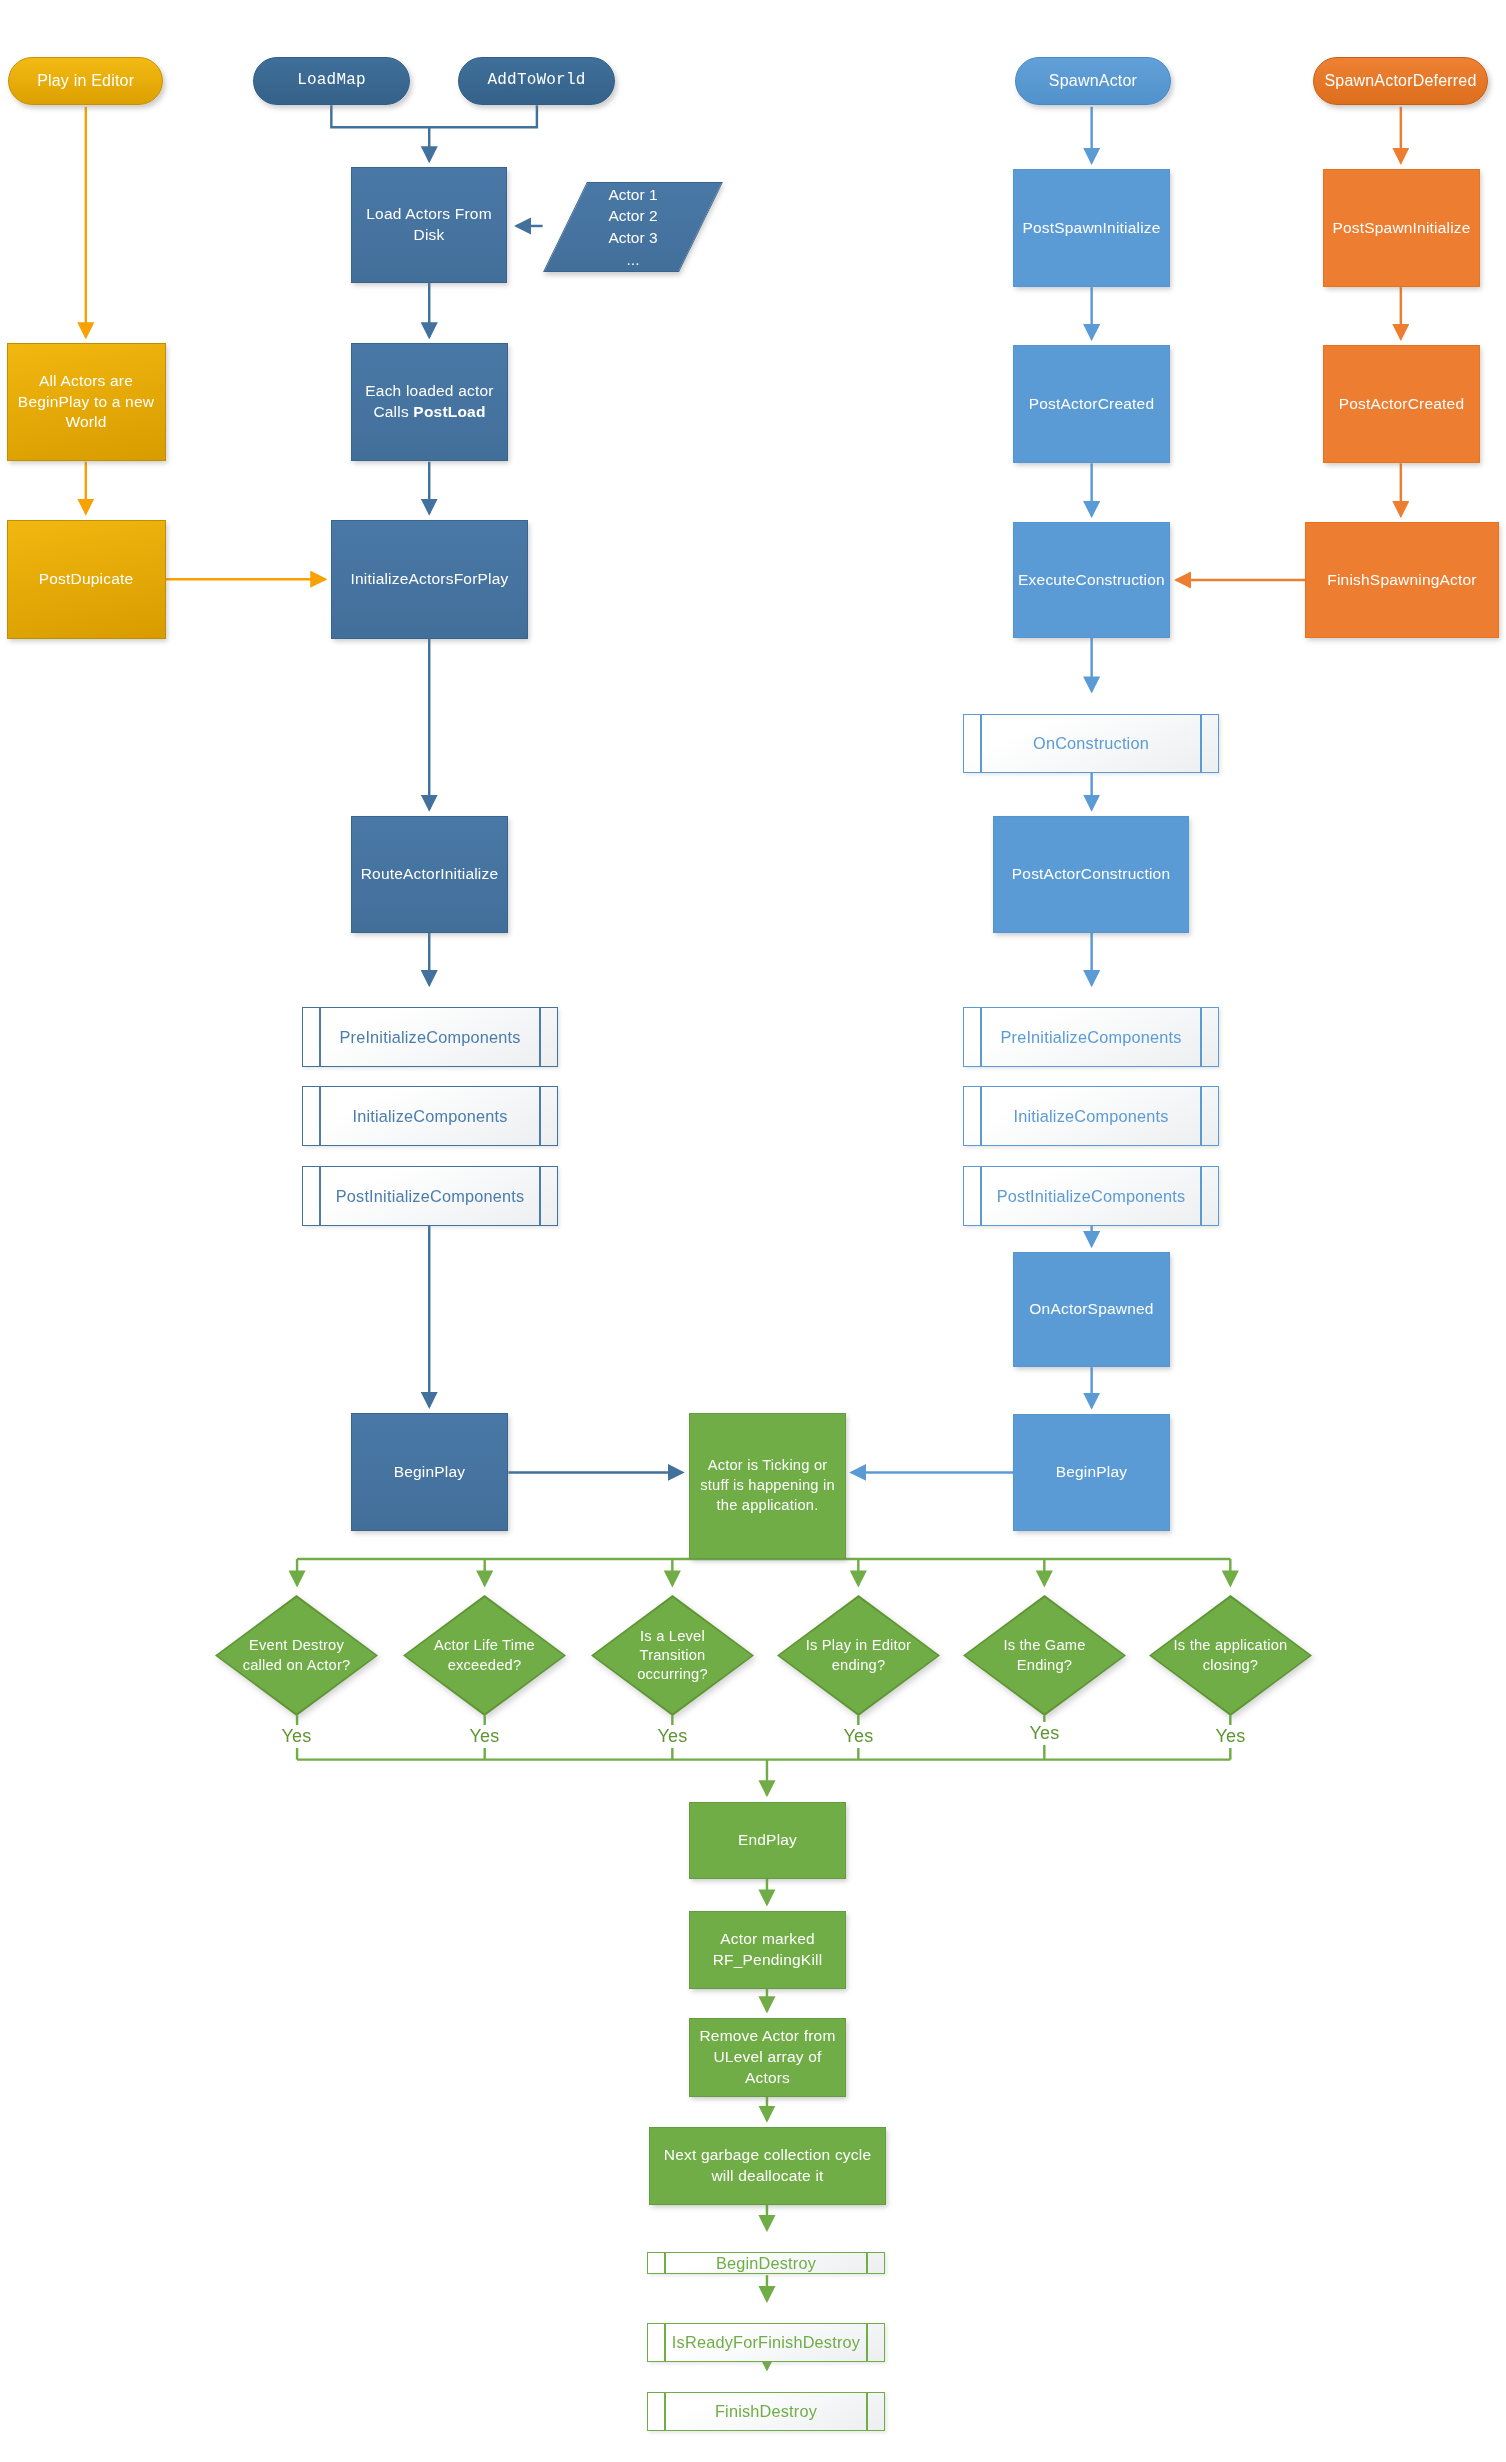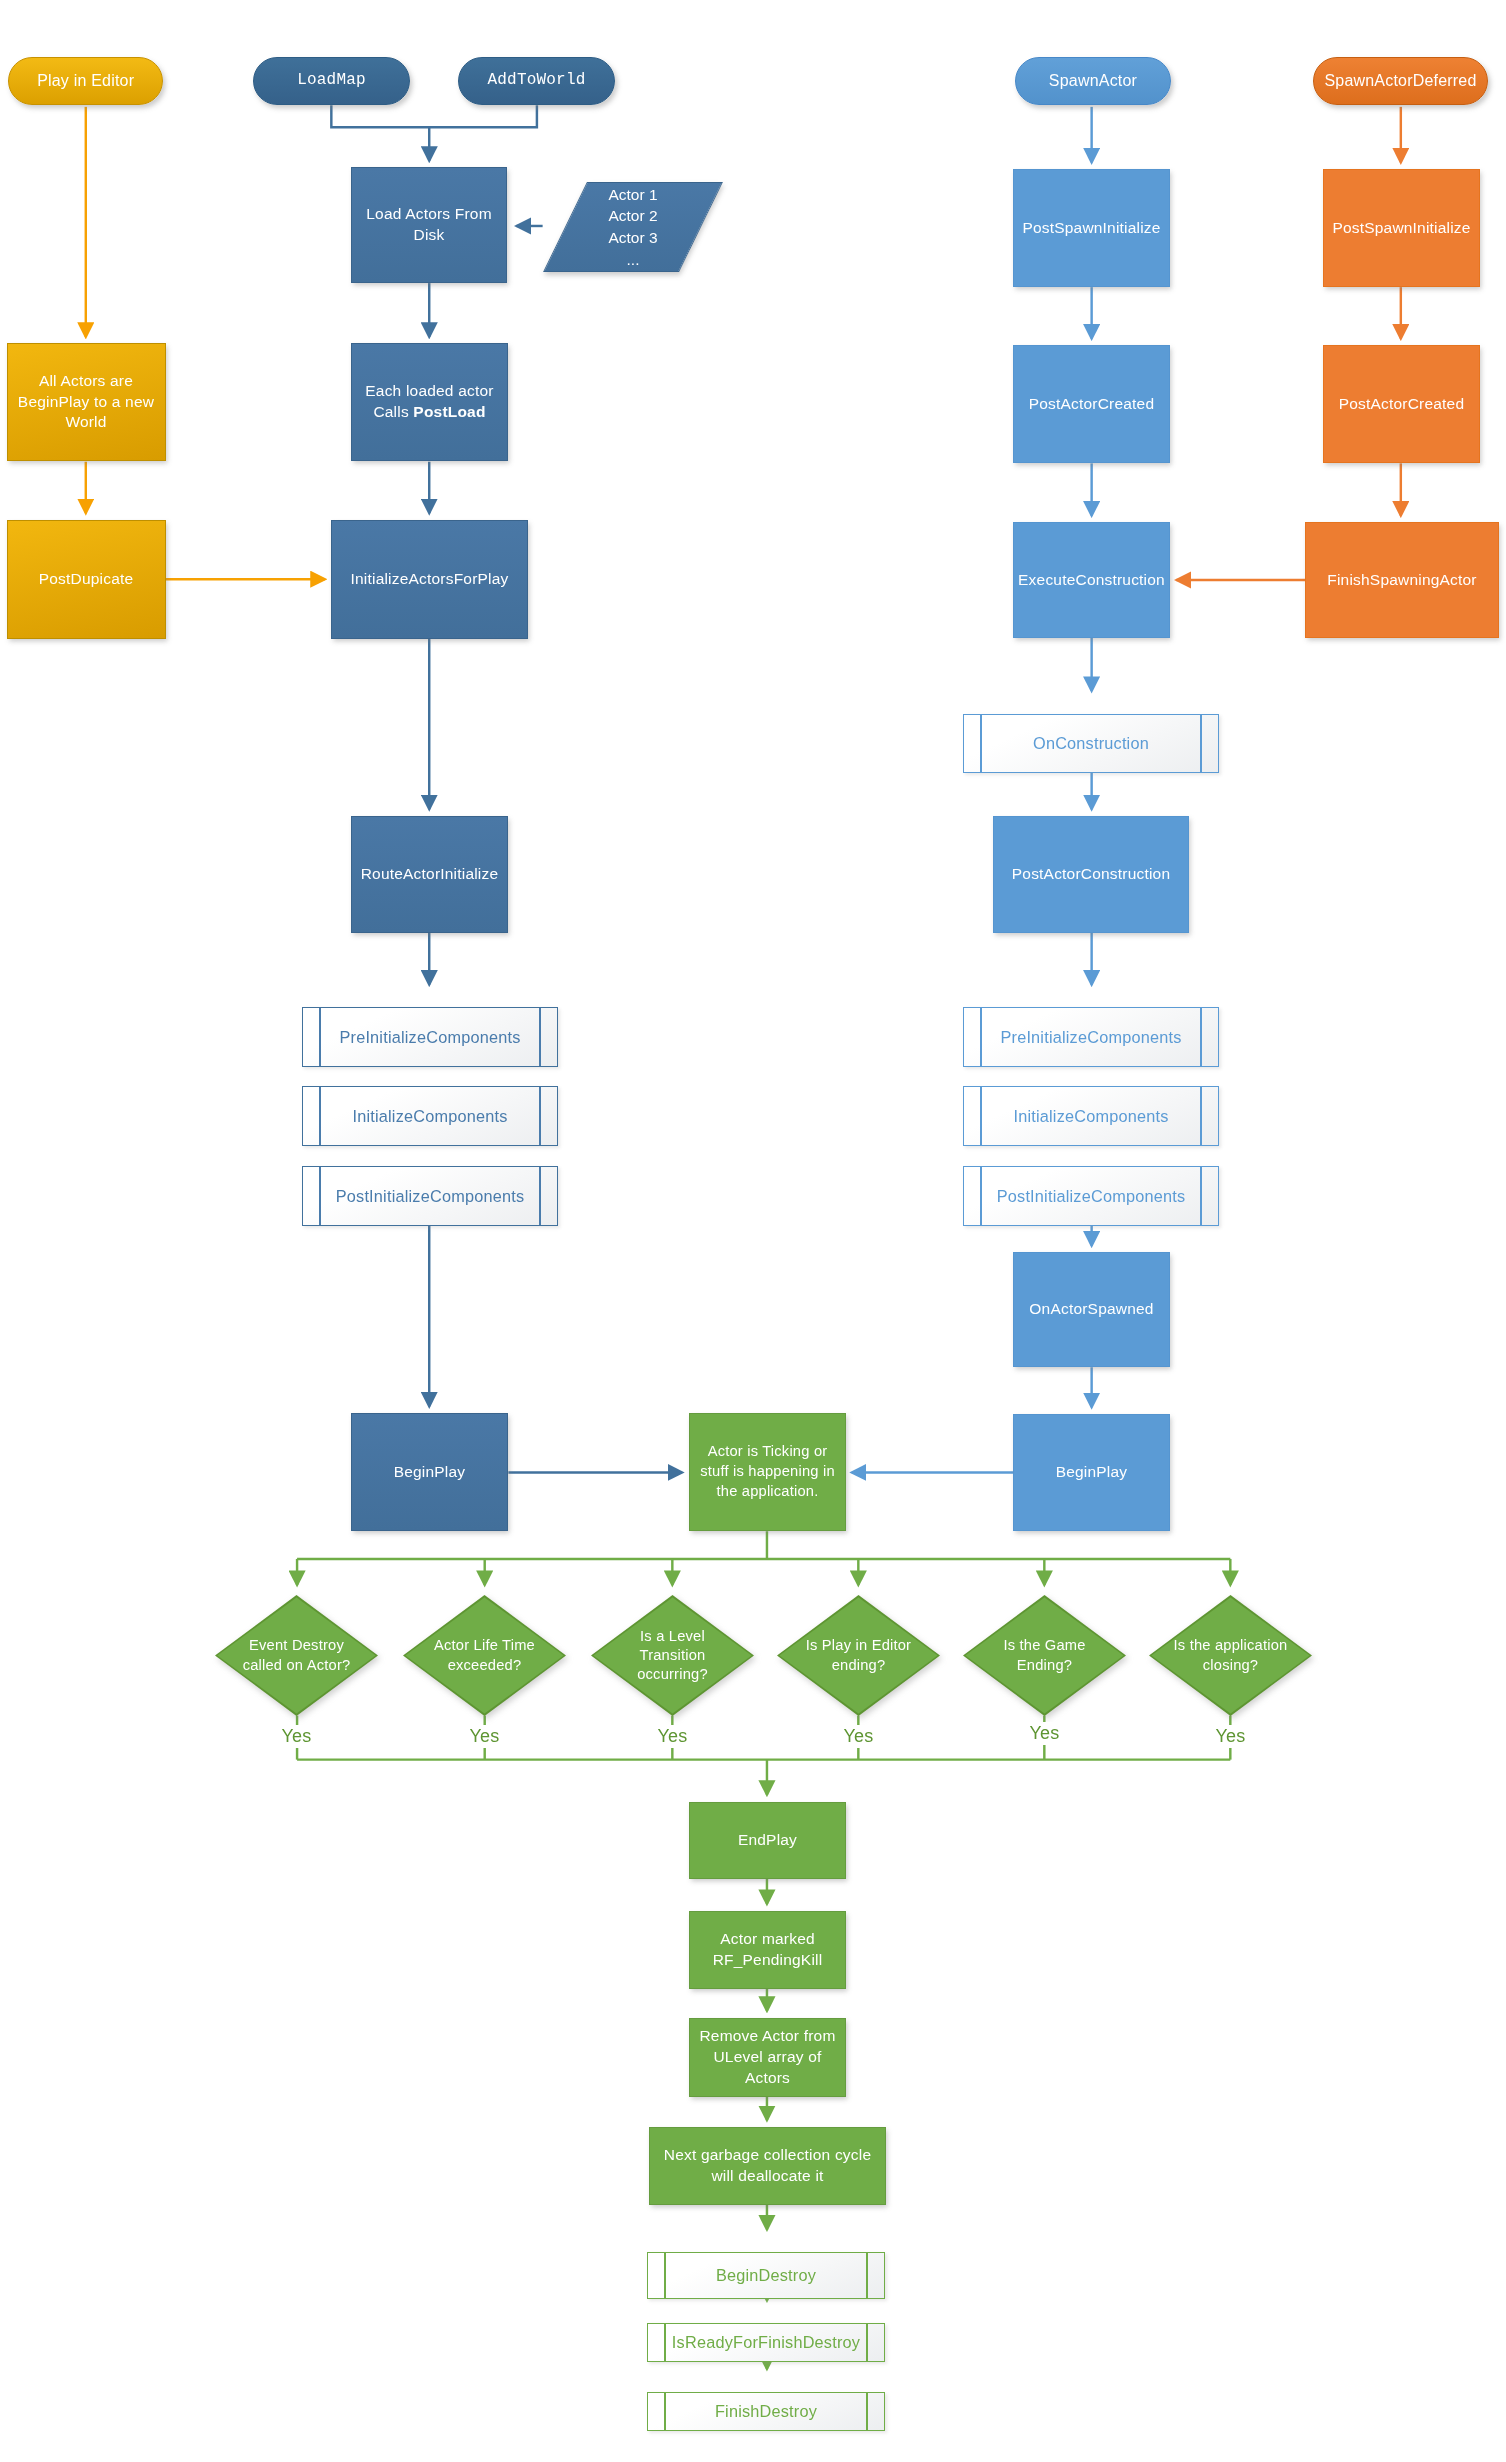--- a/index.html
+++ b/index.html
@@ -197,21 +197,21 @@
   <span>InitializeComponents</span>
 </div>
 <div class="sub l" style="left:302px;top:1150px;width:256px;height:60px;">
   <i class="vl"></i>
     <i class="vr"></i>
   <span>PostInitializeComponents</span>
 </div>
 
 <div class="node steel shadow" style="left:351px;top:1413px;width:157px;height:118px;">BeginPlay</div>
 
-<div class="node greenbox shadow" style="left:689px;top:1413px;width:157px;height:118px;font-size:14.7px;">Actor is Ticking or stuff is happening in the application.</div>
+<div class="node greenbox shadow" style="left:689px;top:1413px;width:157px;height:146px;font-size:14.7px;">Actor is Ticking or stuff is happening in the application.</div>
 
 <div class="node lightblue shadow" style="left:1013px;top:169px;width:157px;height:118px;">PostSpawnInitialize</div>
 <div class="node lightblue shadow" style="left:1013px;top:345px;width:157px;height:118px;">PostActorCreated</div>
 <div class="node lightblue shadow" style="left:1013px;top:522px;width:157px;height:116px;">ExecuteConstruction</div>
 
 <div class="sub r" style="left:963px;top:698px;width:256px;height:59px;">
   <i class="vl"></i>
     <i class="vr"></i>
   <span>OnConstruction</span>
 </div>
@@ -283,21 +283,21 @@
 <div class="yes" style="left:640px;top:1725px;">Yes</div>
 <div class="yes" style="left:826px;top:1725px;">Yes</div>
 <div class="yes" style="left:1012px;top:1722px;">Yes</div>
 <div class="yes" style="left:1198px;top:1725px;">Yes</div>
 
 <div class="node greenbox shadow" style="left:689px;top:1802px;width:157px;height:77px;">EndPlay</div>
 <div class="node greenbox shadow" style="left:689px;top:1911px;width:157px;height:78px;">Actor marked RF_PendingKill</div>
 <div class="node greenbox shadow" style="left:689px;top:2018px;width:157px;height:79px;">Remove Actor from ULevel array of Actors</div>
 <div class="node greenbox shadow" style="left:649px;top:2127px;width:237px;height:78px;">Next garbage collection cycle will deallocate it</div>
 
-<div class="sub g" style="left:647px;top:2236px;width:238px;height:47px;">
+<div class="sub g" style="left:647px;top:2236px;width:238px;height:22px;">
   <i class="vl"></i>
     <i class="vr"></i>
   <span>BeginDestroy</span>
 </div>
 <div class="sub g" style="left:647px;top:2307px;width:238px;height:39px;justify-content:center;">
   <i class="vl"></i>
     <i class="vr"></i>
   <span>IsReadyForFinishDestroy</span>
 </div>
 <div class="sub g" style="left:647px;top:2376px;width:238px;height:39px;">

